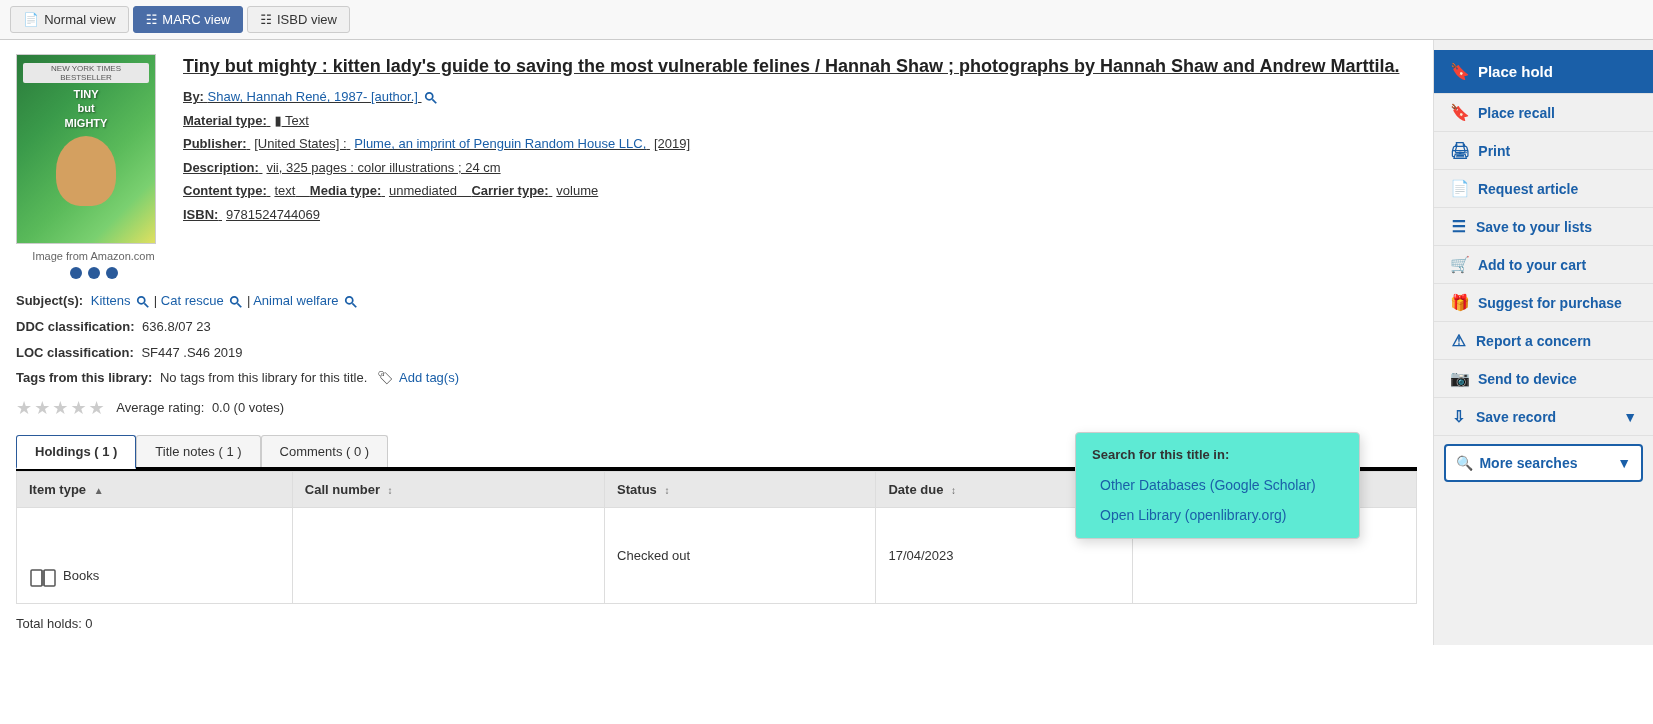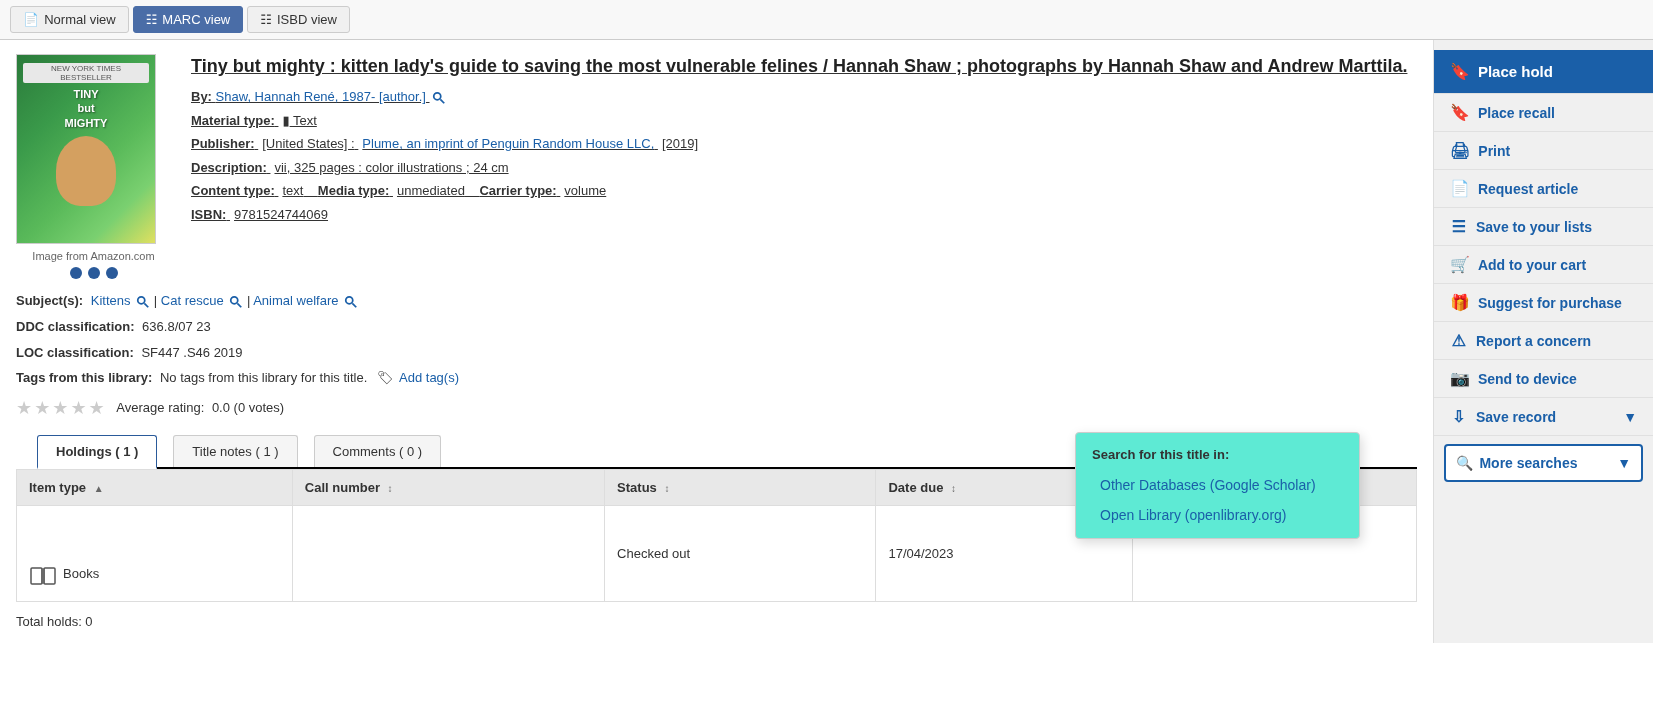--- a/index.html
+++ b/index.html
@@ -37,21 +37,21 @@
       width: 100%;
     }
 
     .content-area {
       flex: 1;
       padding: 14px 16px;
     }
 
     .book-header {
       display: flex;
-      gap: 20px;
+      gap: 12px;
       margin-bottom: 12px;
     }
 
     .book-cover-container {
       text-align: center;
       width: 155px;
       flex-shrink: 0;
     }
 
     .book-cover {
@@ -155,25 +155,24 @@
       gap: 2px;
       vertical-align: middle;
     }
     .star {
       font-size: 18px;
       color: #ccc;
     }
 
     .tabs-bar {
       display: flex;
-      border-bottom: 2px solid #000000;
+      border-bottom: 4px solid #000000;
       margin-bottom: 0;
       margin-top: 12px;
-      gap: 16px;
-      margin-left: 21px;
+      gap: 0;
     }
     .tab-item {
       padding: 8px 18px;
       border: 1px solid #ccc;
       border-bottom: none;
       cursor: pointer;
       font-size: 13px;
       background: #f5f5f5;
       color: #333;
       border-radius: 3px 3px 0 0;

